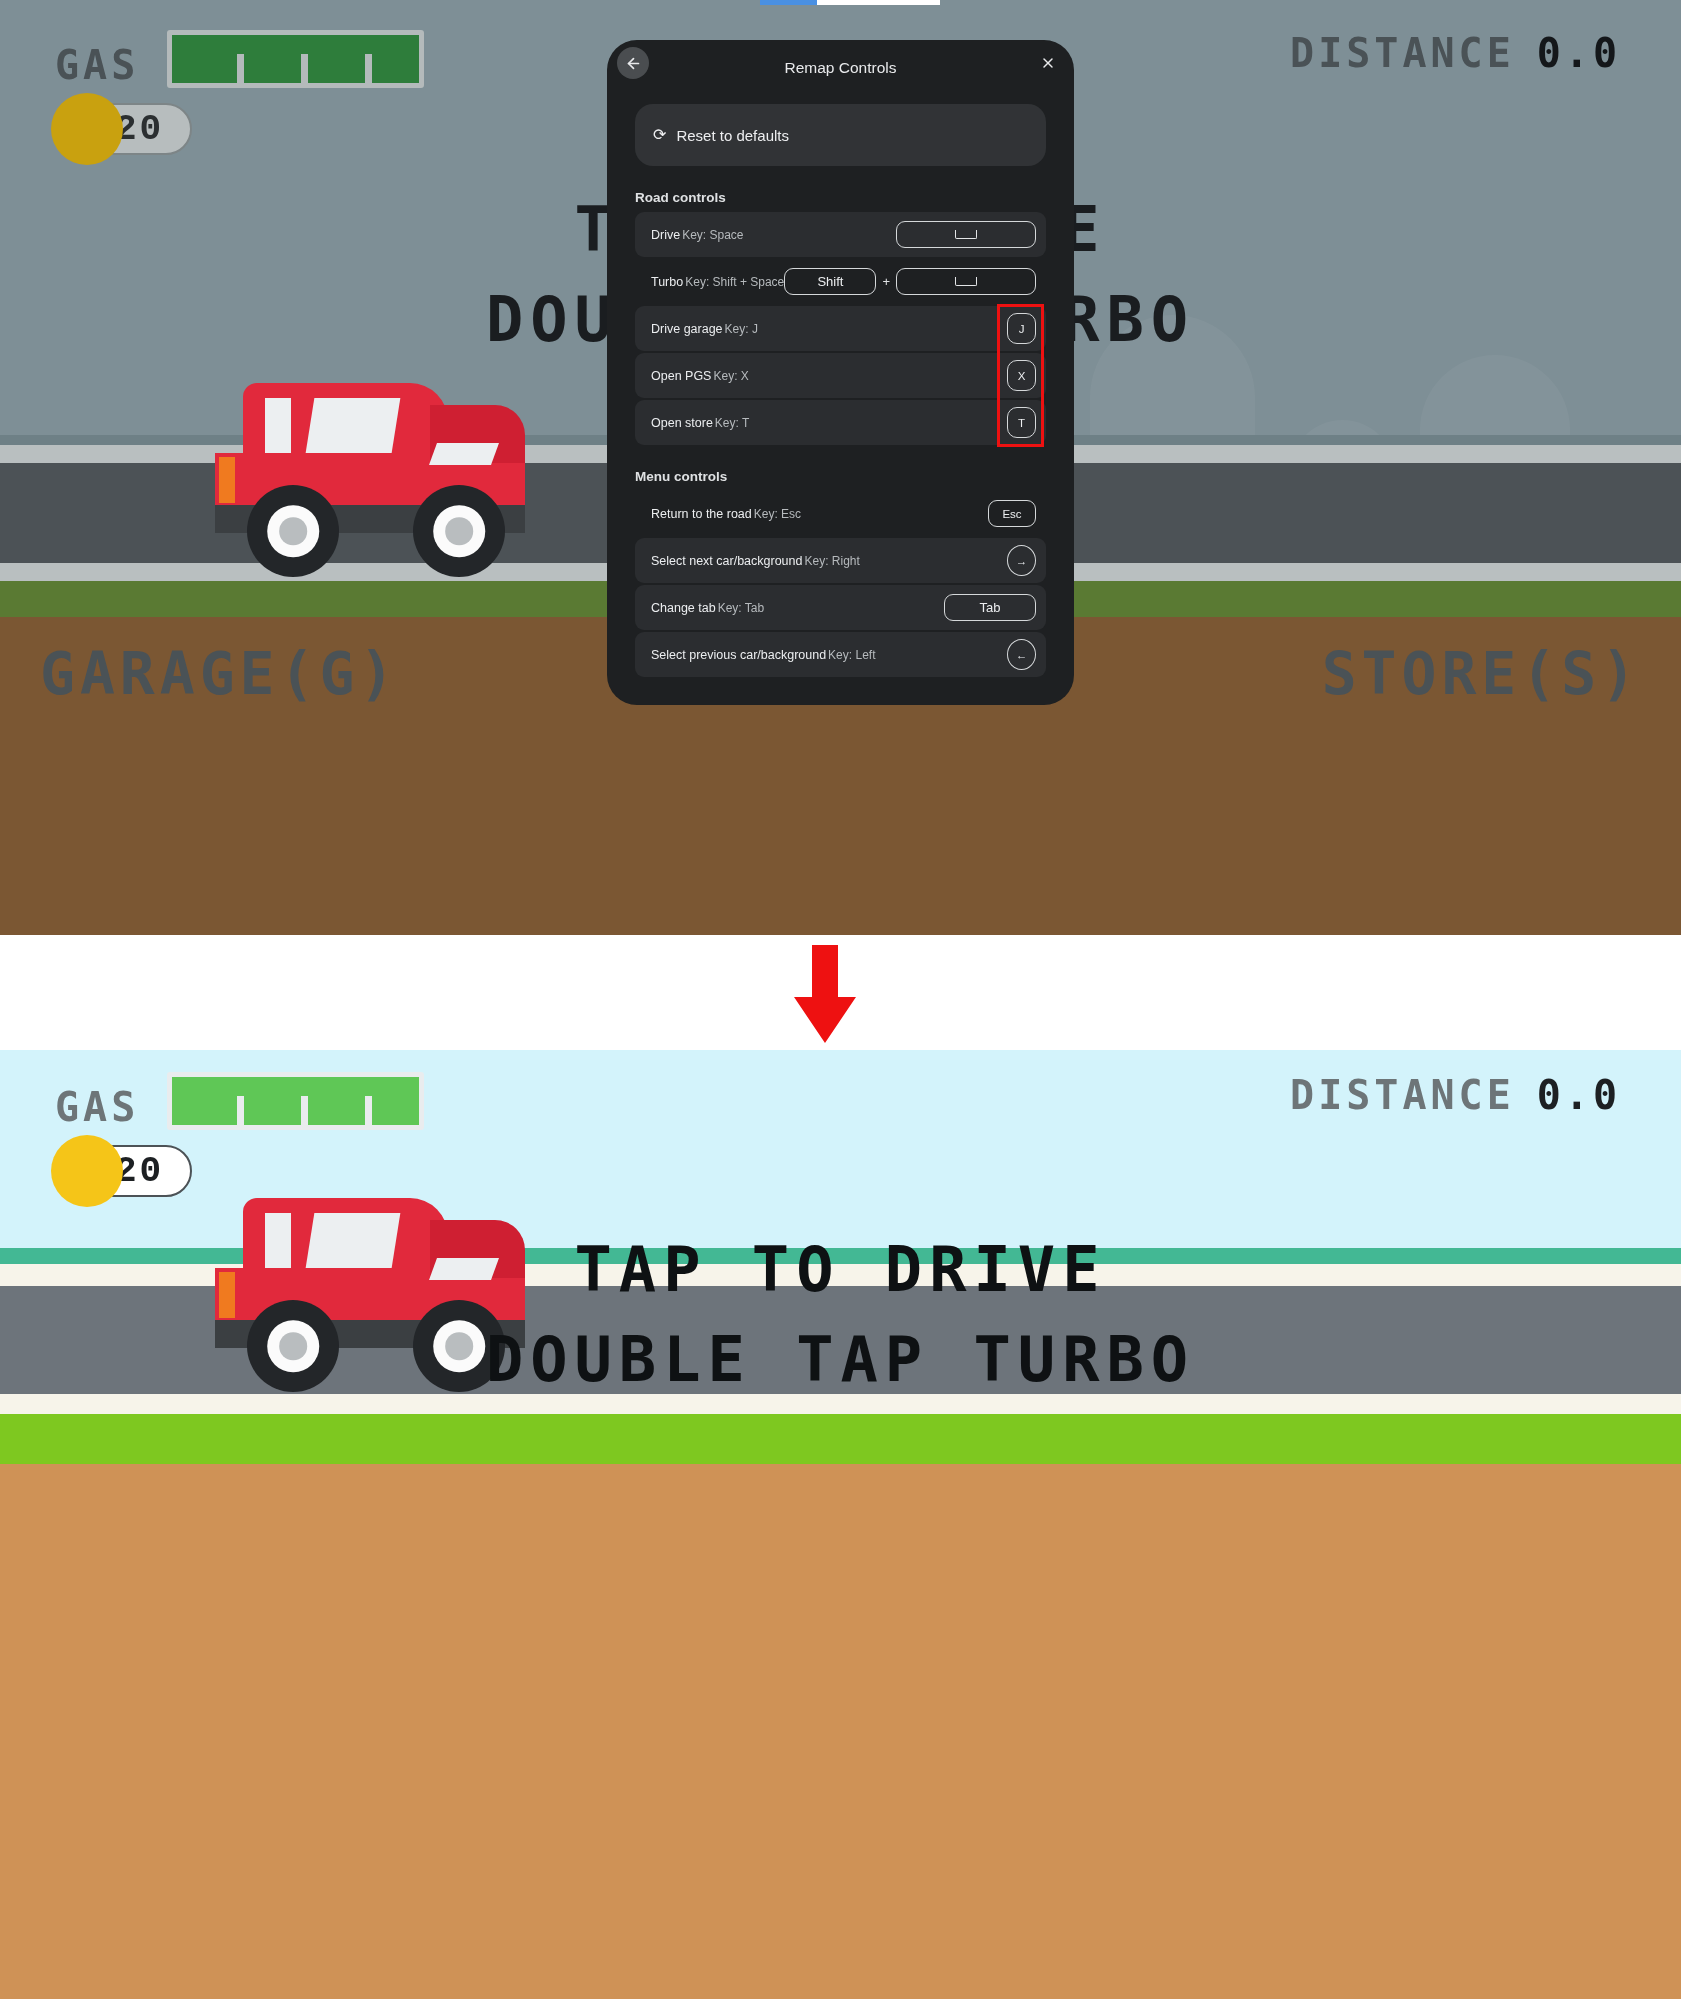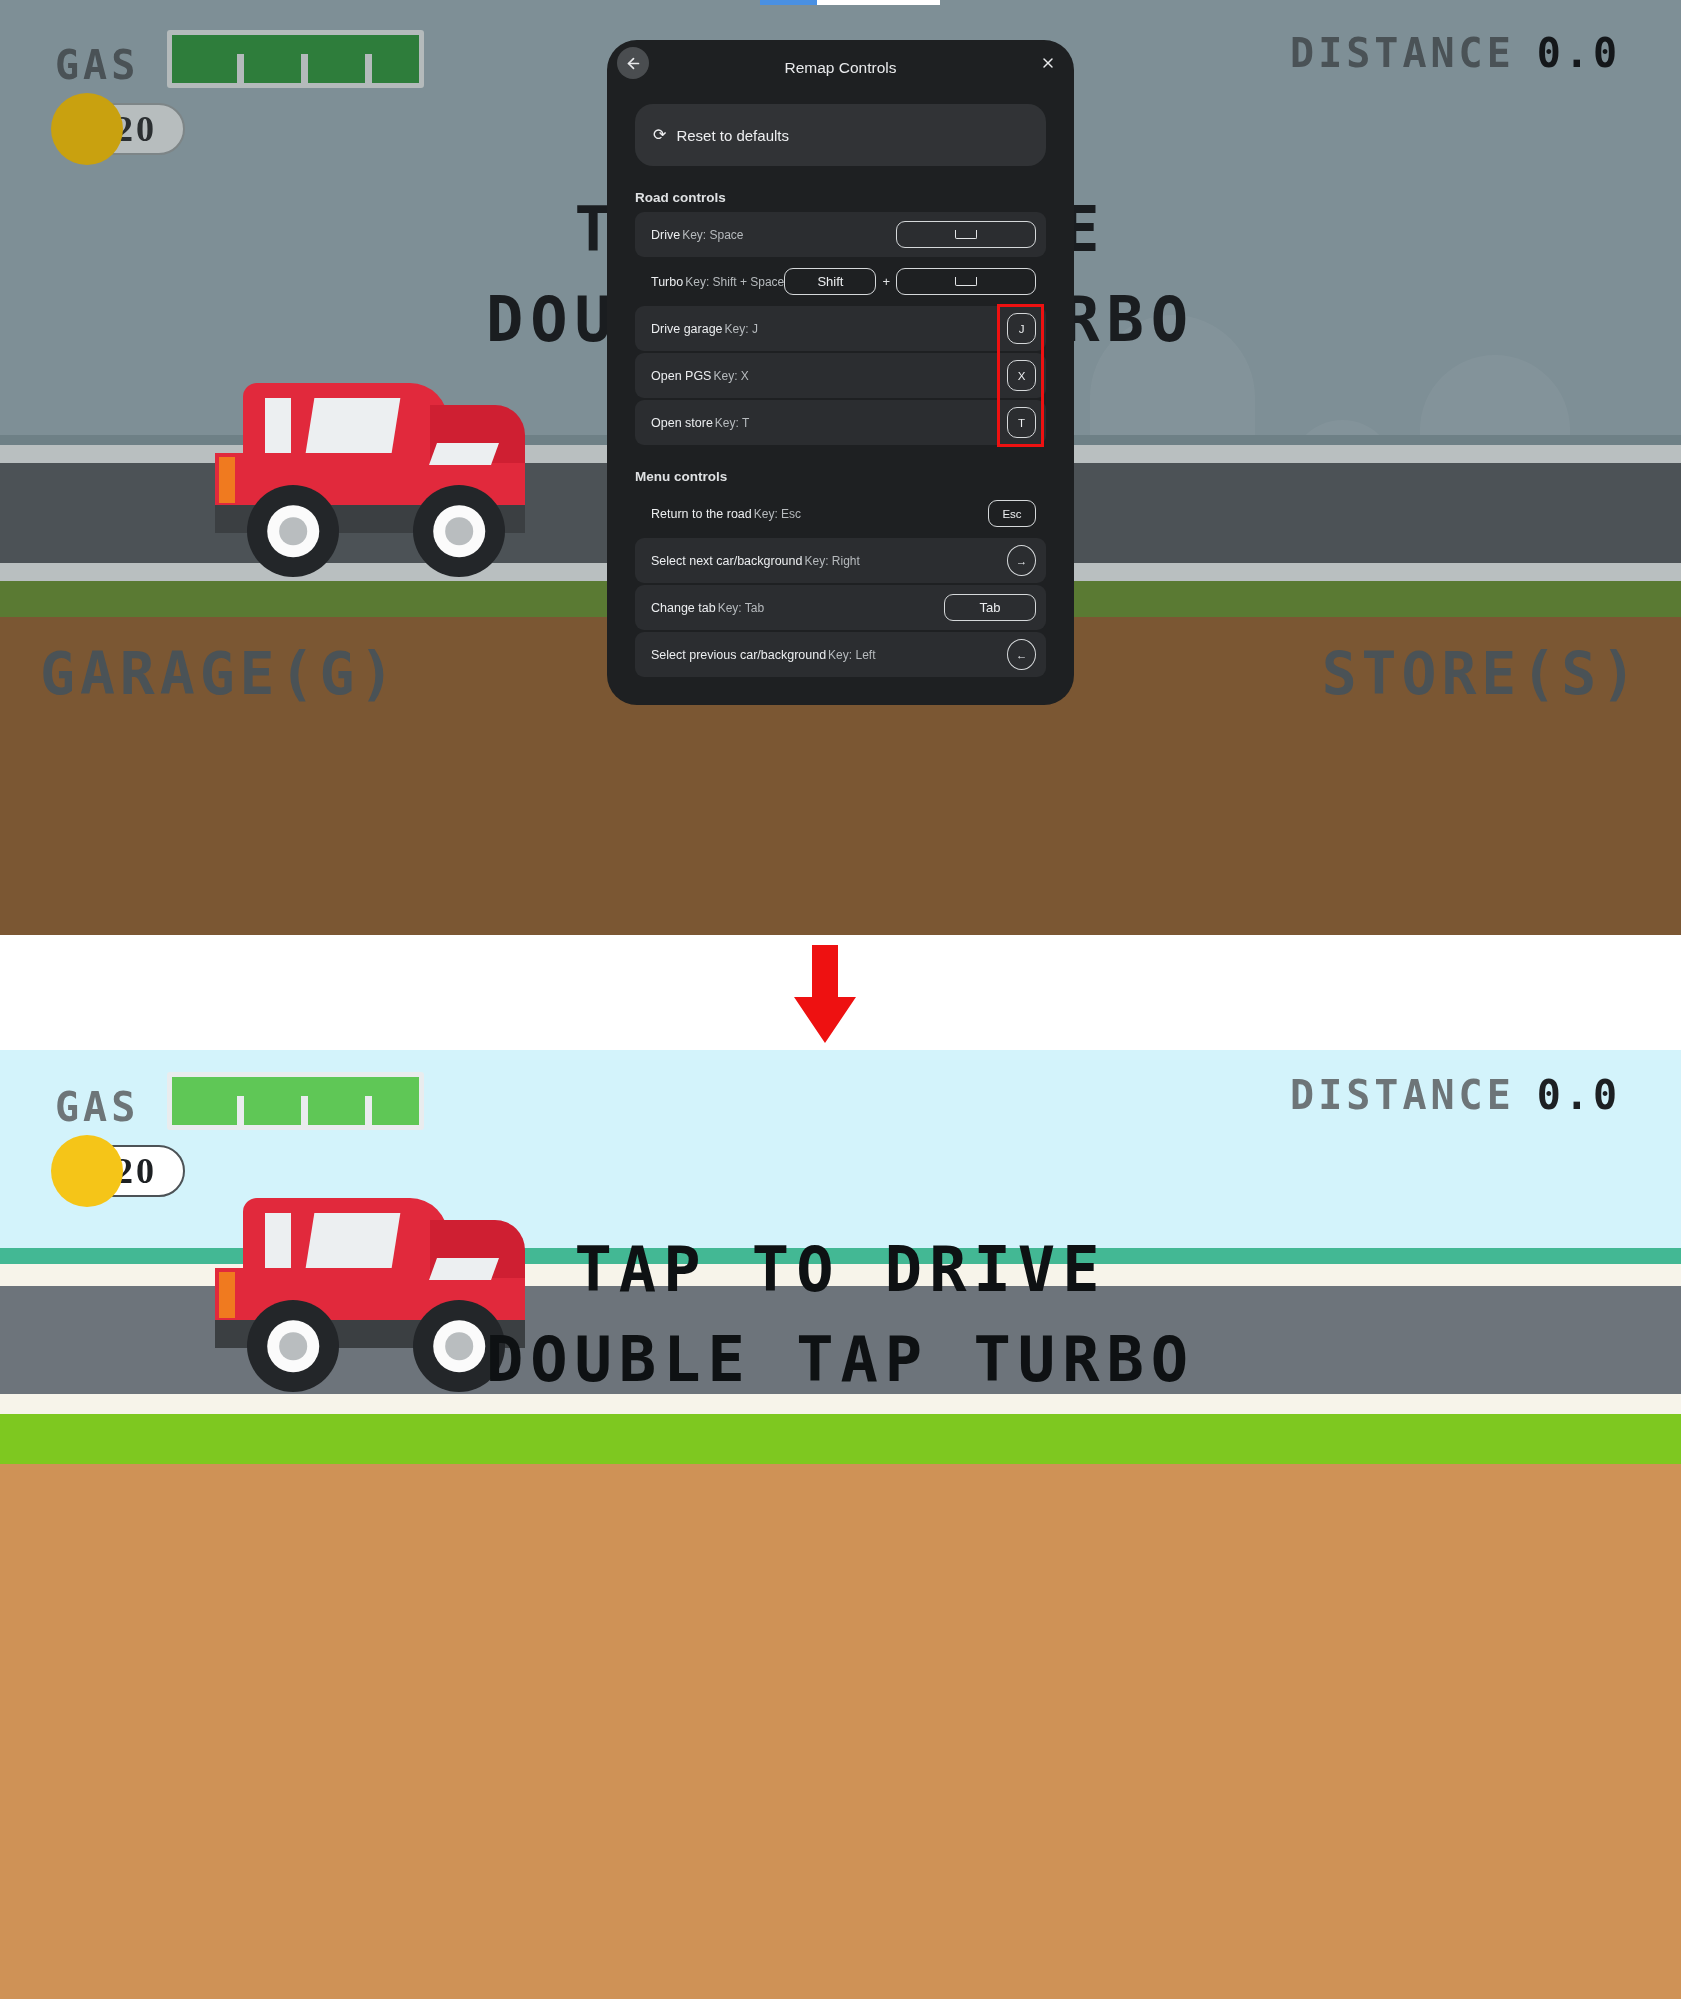--- a/index.html
+++ b/index.html
@@ -71,21 +71,21 @@
   .coin {
     position:absolute; left:-6px; top:50%; transform:translateY(-50%);
     width:72px; height:72px; border-radius:50%;
   }
   .coin::after{
     content:""; position:absolute; left:50%; top:50%;
     transform:translate(-50%,-50%);
     width:12px; height:30px; border-radius:6px;
   }
   .coin-num {
-    font-family: Liberation Serif, serif;
+    font-family: Liberation Mono, monospace;
     font-weight: bold; letter-spacing: 3px;
   }
   .hud-distance {
     position:absolute; font-family:"DejaVu Sans Mono", monospace;
     font-weight:bold; letter-spacing:4px; white-space:nowrap;
   }
   .hud-distance .dval { margin-left: 22px; }
 
   .tap-lines {
     position:absolute; width:100%; text-align:center;

